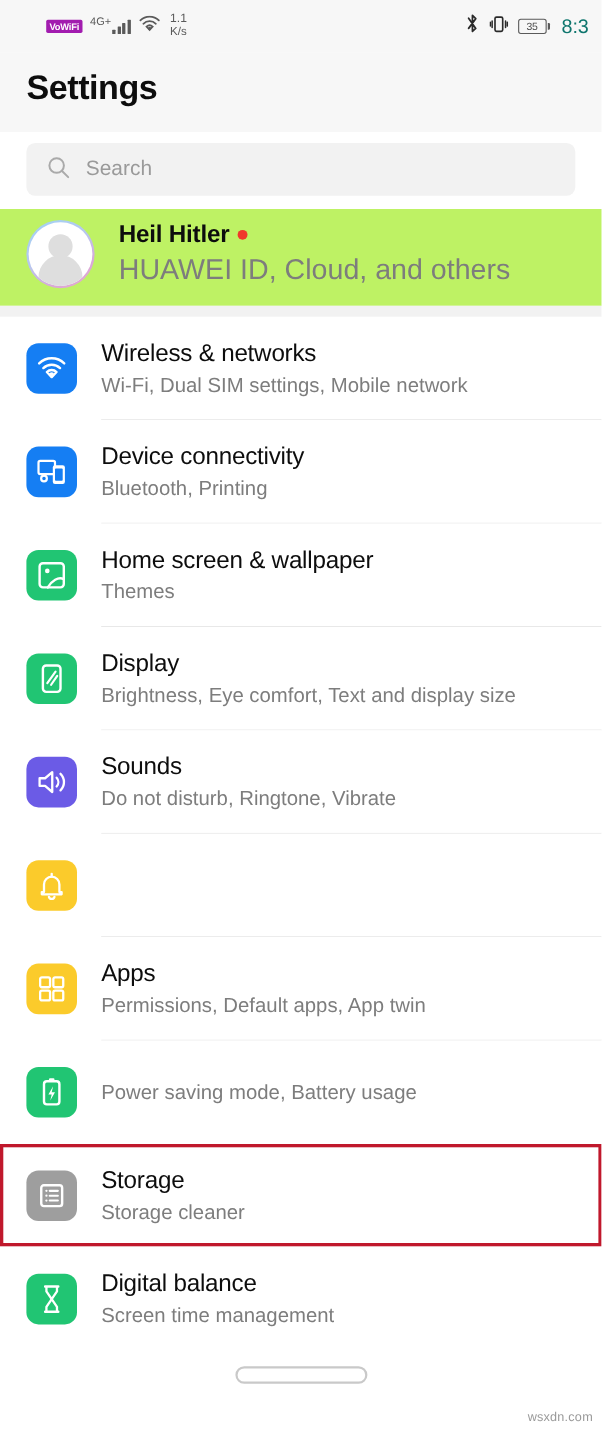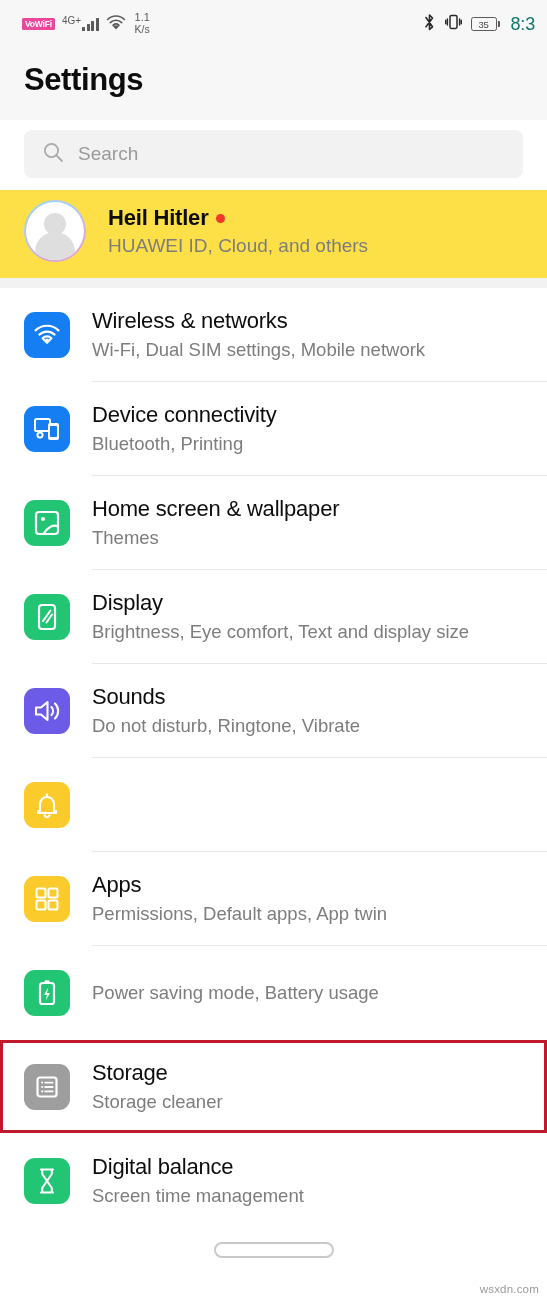--- a/index.html
+++ b/index.html
@@ -37,29 +37,30 @@
     align-items: center;
     gap: 7px;
   }
   .status-right {
     display: flex;
     align-items: center;
     gap: 9px;
     padding-right: 2px;
   }
   .vowifi-badge {
-    background: #ec4899;
+    background: #a21caf;
     color: #ffffff;
     font-size: 8.5px;
     font-weight: bold;
     letter-spacing: -0.2px;
     padding: 1.5px 3px;
     border-radius: 1.5px;
     line-height: 1;
     font-family: "Liberation Sans", sans-serif;
+    margin-left: 20px;
   }
   .net-group {
     display: flex;
     align-items: flex-end;
     gap: 1px;
   }
   .net-label {
     font-size: 10px;
     color: #5a5a5a;
     line-height: 1;
@@ -150,24 +151,24 @@
     gap: 14px;
   }
   .search-placeholder {
     font-size: 19px;
     color: #9a9a9a;
   }
 
   
   .profile {
     display: flex;
-    align-items: center;
+    align-items: flex-start;
     padding: 10px 24px 16px 24px;
     gap: 22px;
-    background: #fde047;
+    background: #bef264;
     flex: 0 0 auto;
   }
   .avatar-ring {
     width: 62px;
     height: 62px;
     border-radius: 50%;
     padding: 1.6px;
     background: linear-gradient(150deg, #9fd4f5 0%, #b8c6ee 45%, #d9a8d8 75%, #e8a9cd 100%);
     flex: 0 0 auto;
   }
@@ -199,21 +200,21 @@
   .profile-name-row { display: flex; align-items: center; gap: 7px; }
   .profile-name {
     font-size: 22px;
     font-weight: bold;
     color: #0d0d0d;
     letter-spacing: -0.2px;
     white-space: nowrap;
   }
   .red-dot { width: 9px; height: 9px; border-radius: 50%; background: #f0392b; flex: 0 0 auto; }
   .profile-sub {
-    font-size: 19px;
+    font-size: 26px;
     color: #7d7d7d;
     white-space: nowrap;
   }
 
   .divider-thick {
     height: 10px;
     background: #f2f2f2;
     flex: 0 0 auto;
   }
 

